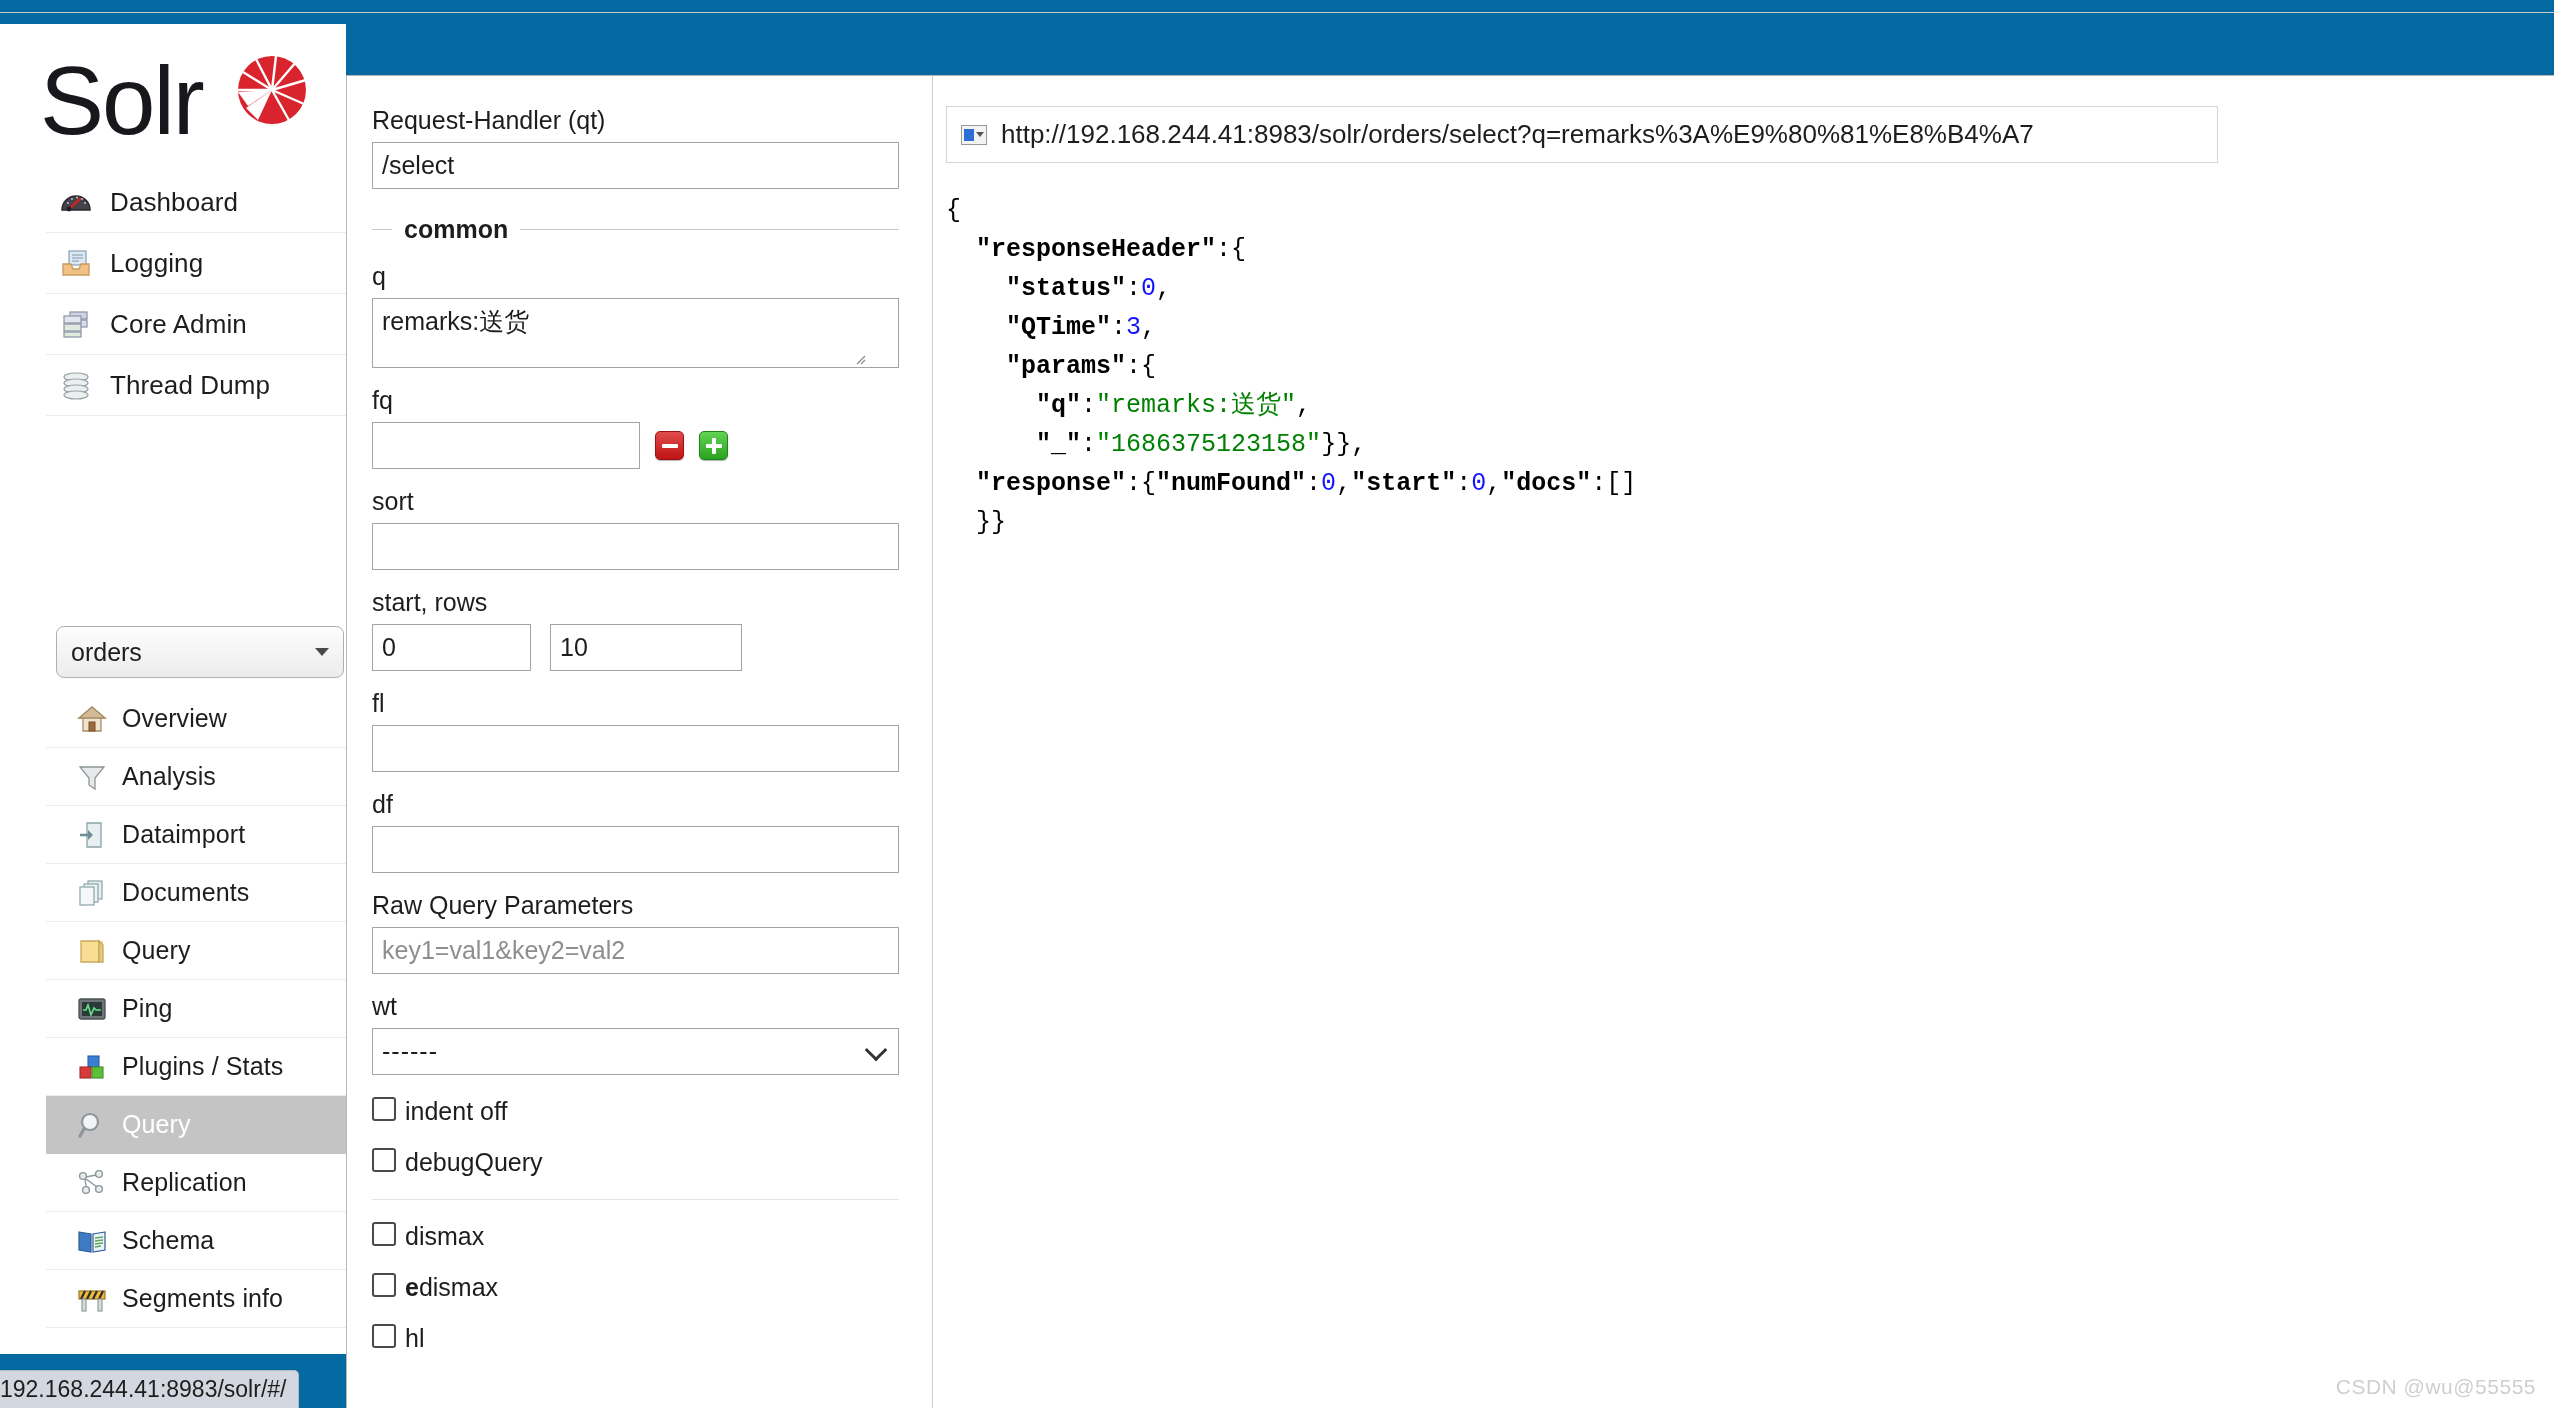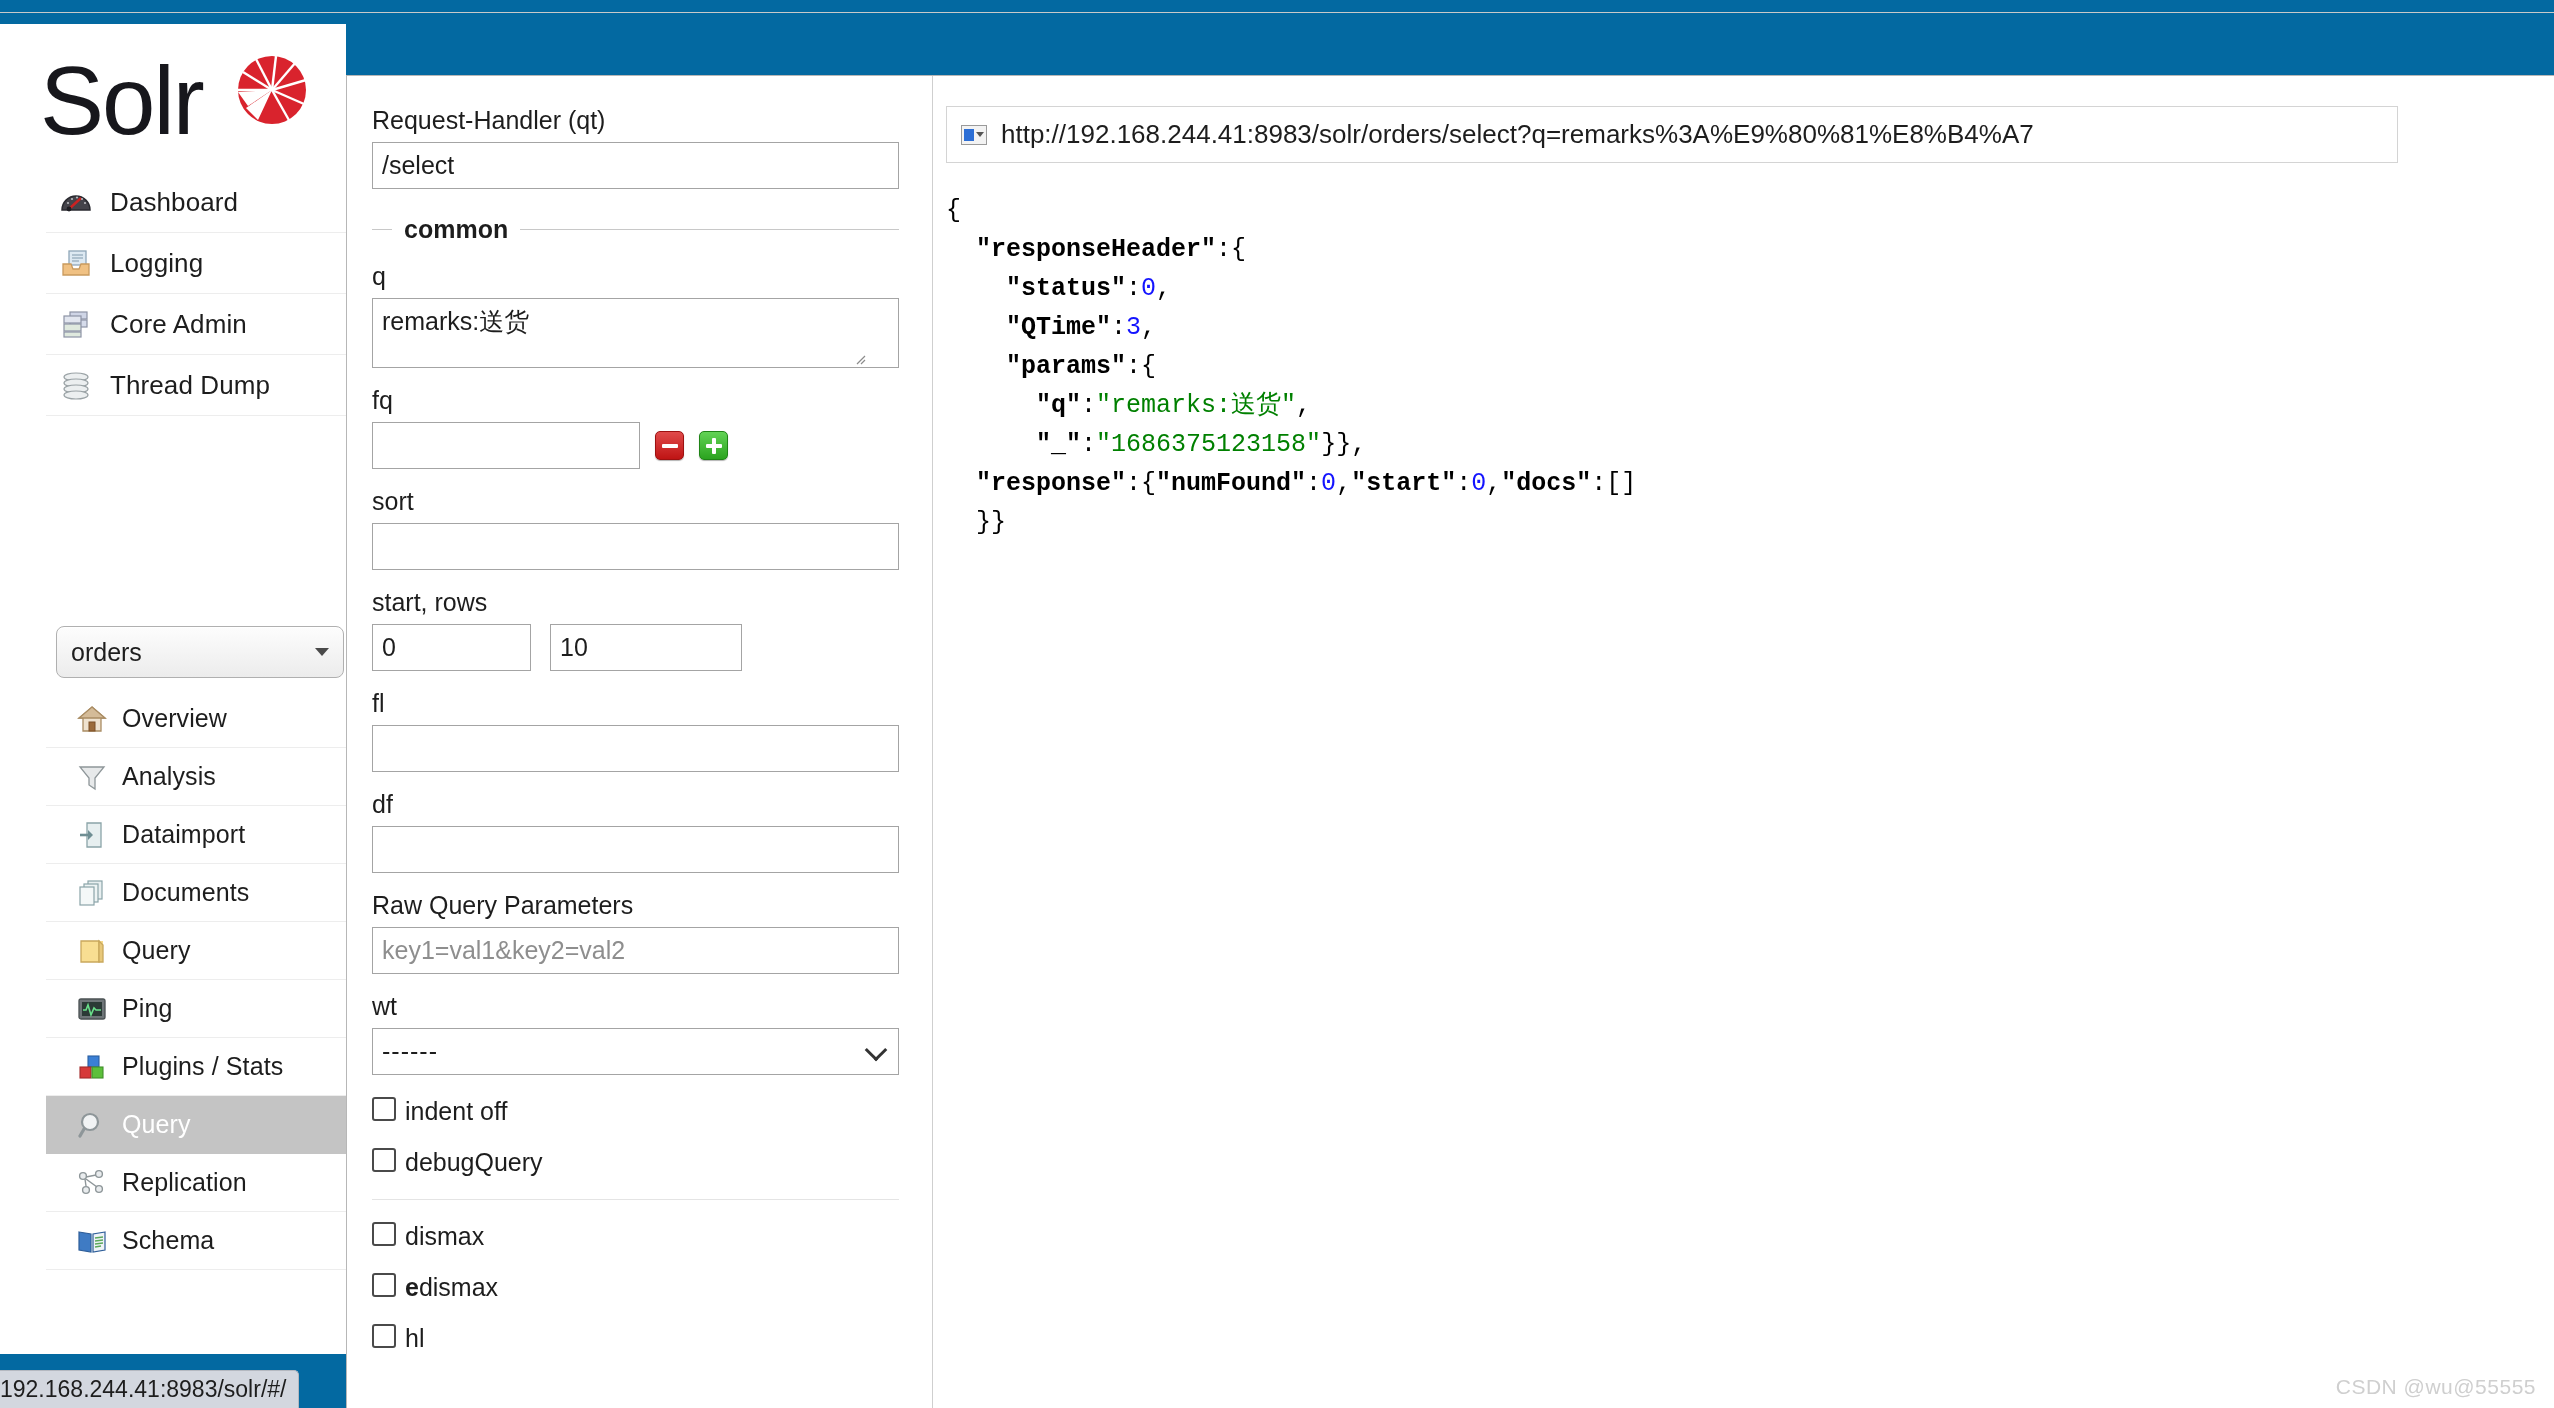--- a/index.html
+++ b/index.html
@@ -225,21 +225,21 @@
   }
 
   
   #result {
     position: absolute; left: 587px; top: 0;
     width: 1621px; height: 1332px;
     padding: 30px 0 0 0;
   }
   .url-bar {
     margin: 0 0 0 12px;
-    width: 1452px; height: 57px;
+    width: 1272px; height: 57px;
     border: 1px solid #d4d4d4;
     background: #fff;
     display: flex; align-items: center;
     padding: 0 14px;
   }
   .url-ico {
     width: 26px; height: 20px;
     border: 1px solid #9a9a9a;
     background: #f3f3f3;
     margin-right: 14px;
@@ -504,20 +504,31 @@
             <path d="M28 6 L16 8 L16 26 L28 24 Z" fill="#eef3f7" stroke="#2e5e99" stroke-width="1.2"></path>
             <line x1="18" y1="12" x2="26" y2="11" stroke="#5aa85a" stroke-width="1.4"></line>
             <line x1="18" y1="15" x2="26" y2="14" stroke="#5aa85a" stroke-width="1.4"></line>
             <line x1="18" y1="18" x2="26" y2="17" stroke="#5aa85a" stroke-width="1.4"></line>
             <line x1="18" y1="21" x2="24" y2="20" stroke="#5aa85a" stroke-width="1.4"></line>
           </svg>
         </span>
         <span class="lbl">Schema</span>
       </div>
 
+      <div class="nav-item">
+        <span class="ico">
+          <svg width="30" height="30" viewBox="0 0 30 30">
+            <rect x="2" y="7" width="26" height="8" fill="#f0b93a" stroke="#9a7a20" stroke-width="1.2"></rect>
+            <path d="M4 15 L8 7 M10 15 L14 7 M16 15 L20 7 M22 15 L26 7" stroke="#2e2e2e" stroke-width="2.2"></path>
+            <rect x="5" y="15" width="4" height="12" fill="#d8dadb" stroke="#8e9699" stroke-width="1.1"></rect>
+            <rect x="21" y="15" width="4" height="12" fill="#d8dadb" stroke="#8e9699" stroke-width="1.1"></rect>
+          </svg>
+        </span>
+        <span class="lbl">Segments info</span>
+      </div>
     </div>
   </div>
 
   <div id="content">
 
     <div id="query-form">
 
       <div class="grp">
         <span class="fld-label">Request-Handler (qt)</span>
         <input class="txt" type="text" value="/select" style="">

